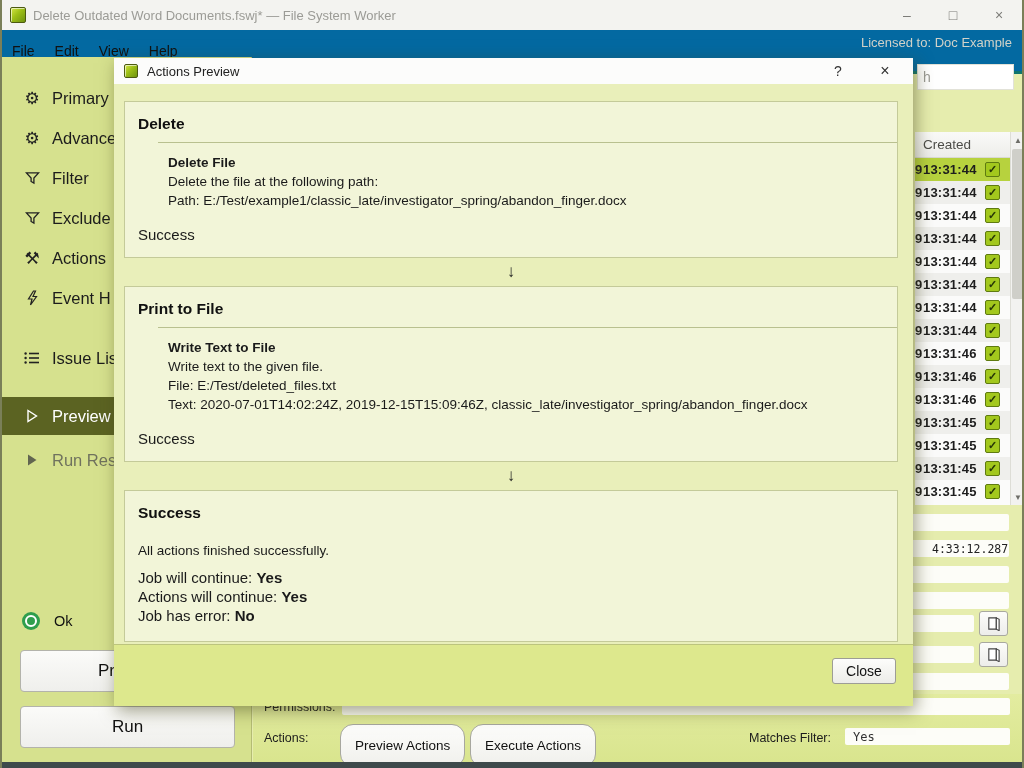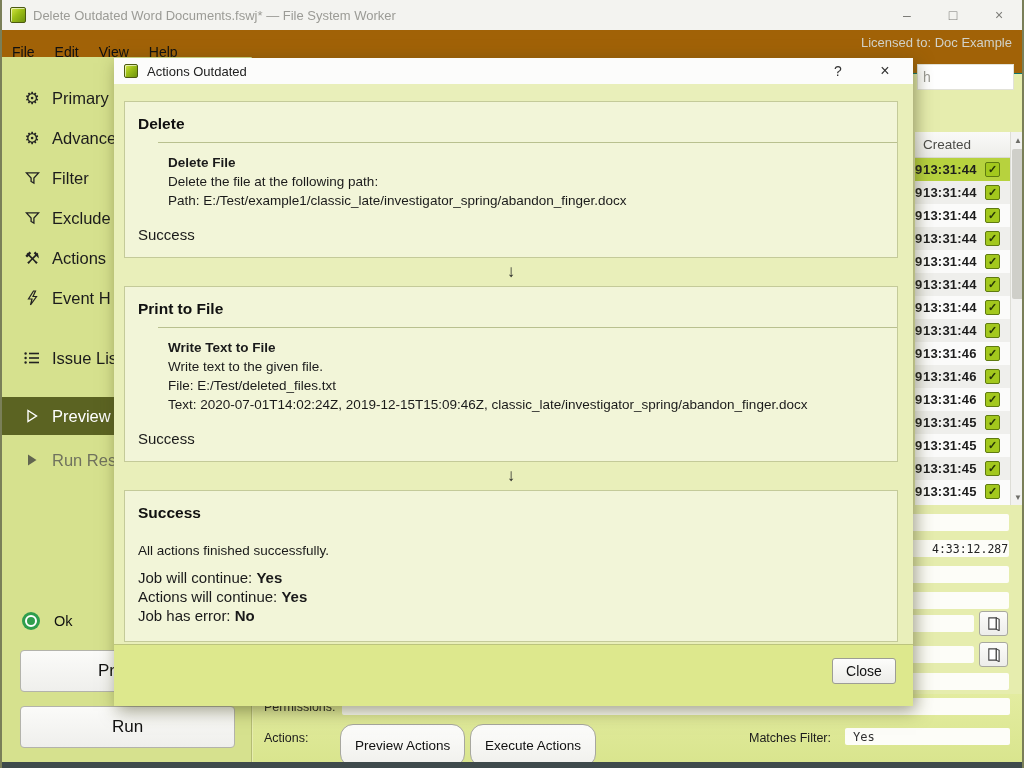--- a/index.html
+++ b/index.html
@@ -12,22 +12,22 @@
               display:flex; align-items:center; padding-left:8px; }
   .appicon { width:16px; height:16px; border:1px solid #4c5a10; border-radius:2px;
              background:linear-gradient(135deg,#d5e645 0%,#9dbf17 45%,#6f9310 100%);
              box-shadow:inset 1px 1px 0 rgba(255,255,255,.6); }
   .titletext { margin-left:7px; font-size:13px; color:#9b9b96; }
   .wincontrols { position:absolute; right:0; top:0; height:30px; display:flex; }
   .winbtn { width:46px; height:30px; display:flex; align-items:center; justify-content:center;
             color:#7c7c78; font-size:14px; cursor:default; }
 
   
-  .menubar { position:absolute; top:30px; left:0; right:0; height:44px; background:#a16207;
-             display:flex; align-items:center; border-bottom:1px solid #0f766e; }
+  .menubar { position:absolute; top:30px; left:0; right:0; height:44px; background:#0369a1;
+             display:flex; align-items:center; border-bottom:3px solid #0f766e; }
   .menuitem { display:inline-block; padding:4px 10px; font-size:14px; color:#111; }
   .menuitem::first-letter { text-decoration:underline; }
   .license { position:absolute; right:10px; top:5px; font-size:13px; color:#d2d2c9; }
 
   
   .sidebar { position:absolute; top:57px; left:0; width:250px; bottom:6px; background:#d6e18e;
              border-right:1px solid #b4bc74; }
   .side-item { position:absolute; left:0; width:250px; height:32px; display:flex; align-items:center;
                padding-left:20px; font-size:16.5px; color:#1c1c1c; white-space:nowrap; overflow:hidden; }
   .side-item .sicon { width:20px; height:20px; margin-right:10px; display:inline-flex;
@@ -352,21 +352,21 @@
   <div class="blabel" style="left:262px;top:731px">Actions:</div>
   <button class="actbtn" style="left:338px">Preview Actions</button>
   <button class="actbtn" style="left:468px">Execute Actions</button>
   <div class="blabel" style="left:747px;top:731px">Matches Filter:</div>
   <div class="bfield" style="left:843px;top:728px;width:165px">Yes</div>
   <div class="winbottom"></div>
 
   <div class="dialog">
     <div class="dtitlebar">
       <div class="appicon" style="width:14px;height:14px"></div>
-      <div class="dtitle">Actions Outdated</div>
+      <div class="dtitle">Actions Preview</div>
       <div class="dbtn dhelp">?</div>
       <div class="dbtn dclosex">×</div>
     </div>
 
     <div class="dbody">
 
       <div class="abox">
         <div class="bheading">Delete</div>
         <div class="bhr"></div>
         <div class="bcontent">

